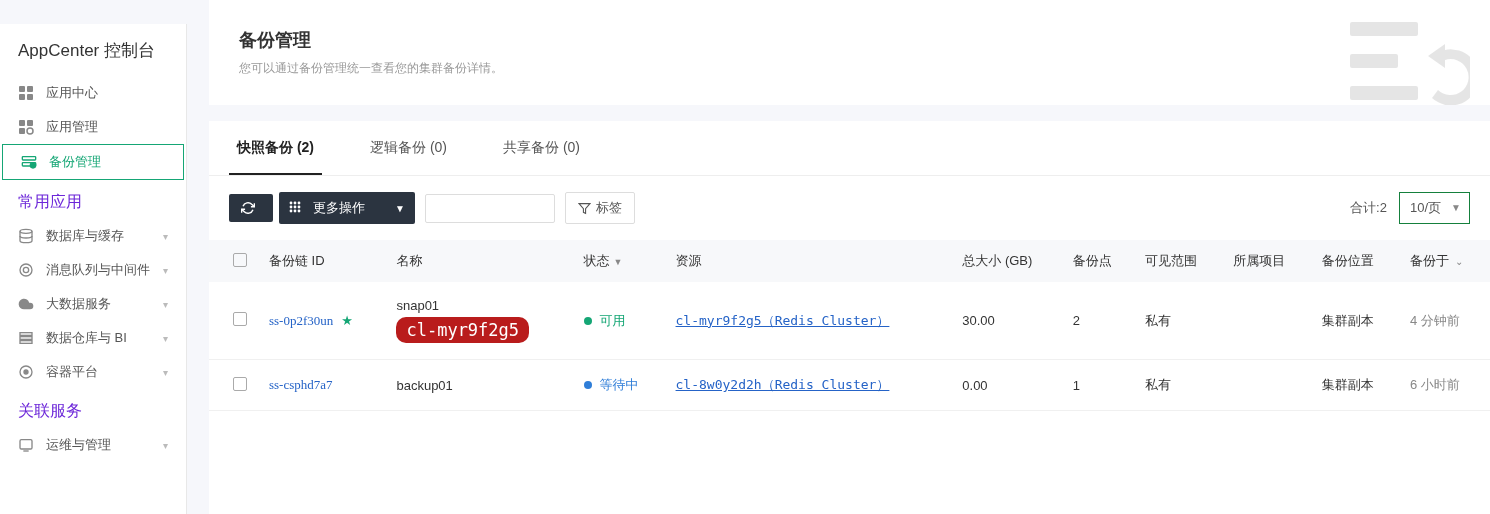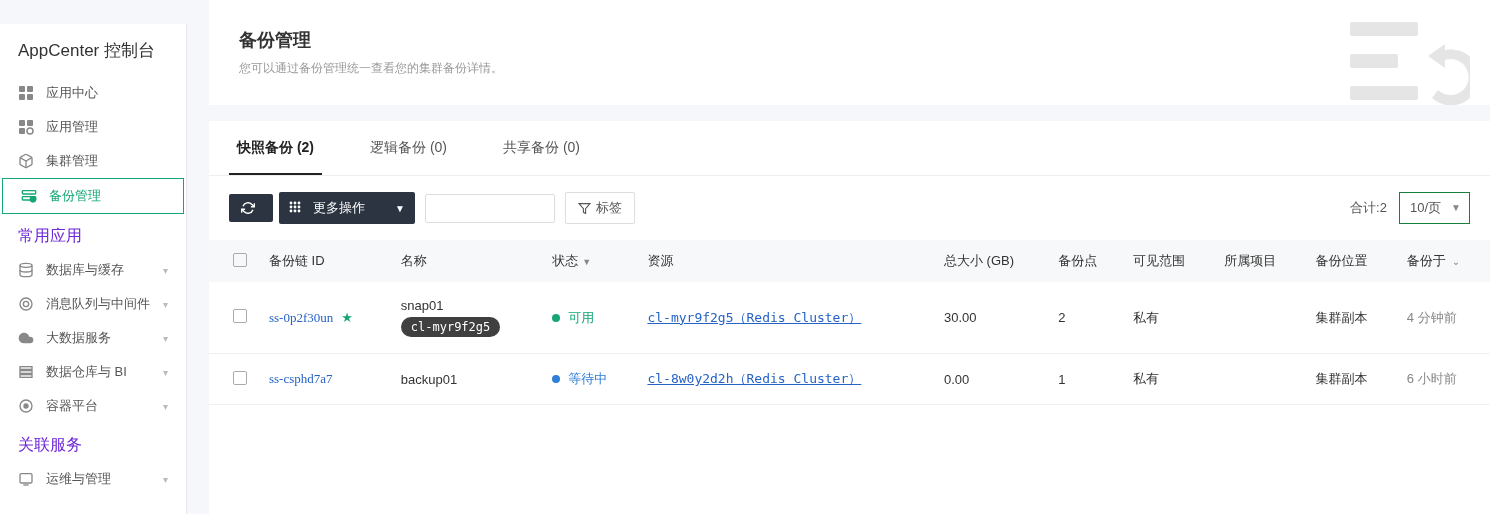--- a/index.html
+++ b/index.html
@@ -183,25 +183,25 @@
 .table td {
   padding: 16px 10px;
   border-bottom: 1px solid #f0f0f0;
   font-size: 13px;
   vertical-align: middle;
 }
 .link { color: #2563c7; font-family: Liberation Serif, serif; font-size: 13px; cursor: pointer; }
 .mono { font-family: ui-monospace, Menlo, Consolas, monospace; text-decoration: underline; }
 .badge-purple {
   display: inline-block;
-  background: #404040;
+  background: #b91c1c;
   color: #fff;
   padding: 3px 10px;
   border-radius: 10px;
-  font-size: 12px;
+  font-size: 17px;
   font-family: ui-monospace, Menlo, Consolas, monospace;
   margin-top: 4px;
 }
 .status-dot {
   display: inline-block;
   width: 8px;
   height: 8px;
   border-radius: 50%;
   margin-right: 8px;
 }
@@ -238,30 +238,20 @@
       <div class="nav-item">
         <span class="nav-icon">
           <svg width="16" height="16" viewBox="0 0 16 16" fill="#888">
             <rect x="1" y="1" width="6" height="6" rx="1"></rect>
             <rect x="9" y="1" width="6" height="6" rx="1"></rect>
             <rect x="1" y="9" width="6" height="6" rx="1"></rect>
             <circle cx="12" cy="12" r="3" fill="none" stroke="#888" stroke-width="1.5"></circle>
           </svg>
         </span>
         <span class="nav-label">应用管理</span>
-      </div>
-      <div class="nav-item">
-        <span class="nav-icon">
-          <svg width="16" height="16" viewBox="0 0 24 24" fill="none" stroke="#888" stroke-width="2">
-            <path d="M21 16V8a2 2 0 0 0-1-1.73l-7-4a2 2 0 0 0-2 0l-7 4A2 2 0 0 0 3 8v8a2 2 0 0 0 1 1.73l7 4a2 2 0 0 0 2 0l7-4A2 2 0 0 0 21 16z"></path>
-            <polyline points="3.27 6.96 12 12.01 20.73 6.96"></polyline>
-            <line x1="12" y1="22.08" x2="12" y2="12"></line>
-          </svg>
-        </span>
-        <span class="nav-label">集群管理</span>
       </div>
       <div class="nav-item active">
         <span class="nav-icon">
           <svg width="16" height="16" viewBox="0 0 24 24" fill="none" stroke="#15a675" stroke-width="2">
             <rect x="2" y="4" width="20" height="5" rx="1"></rect>
             <rect x="2" y="13" width="20" height="5" rx="1"></rect>
             <circle cx="18" cy="17" r="4" fill="#15a675"></circle>
           </svg>
         </span>
         <span class="nav-label">备份管理</span>

